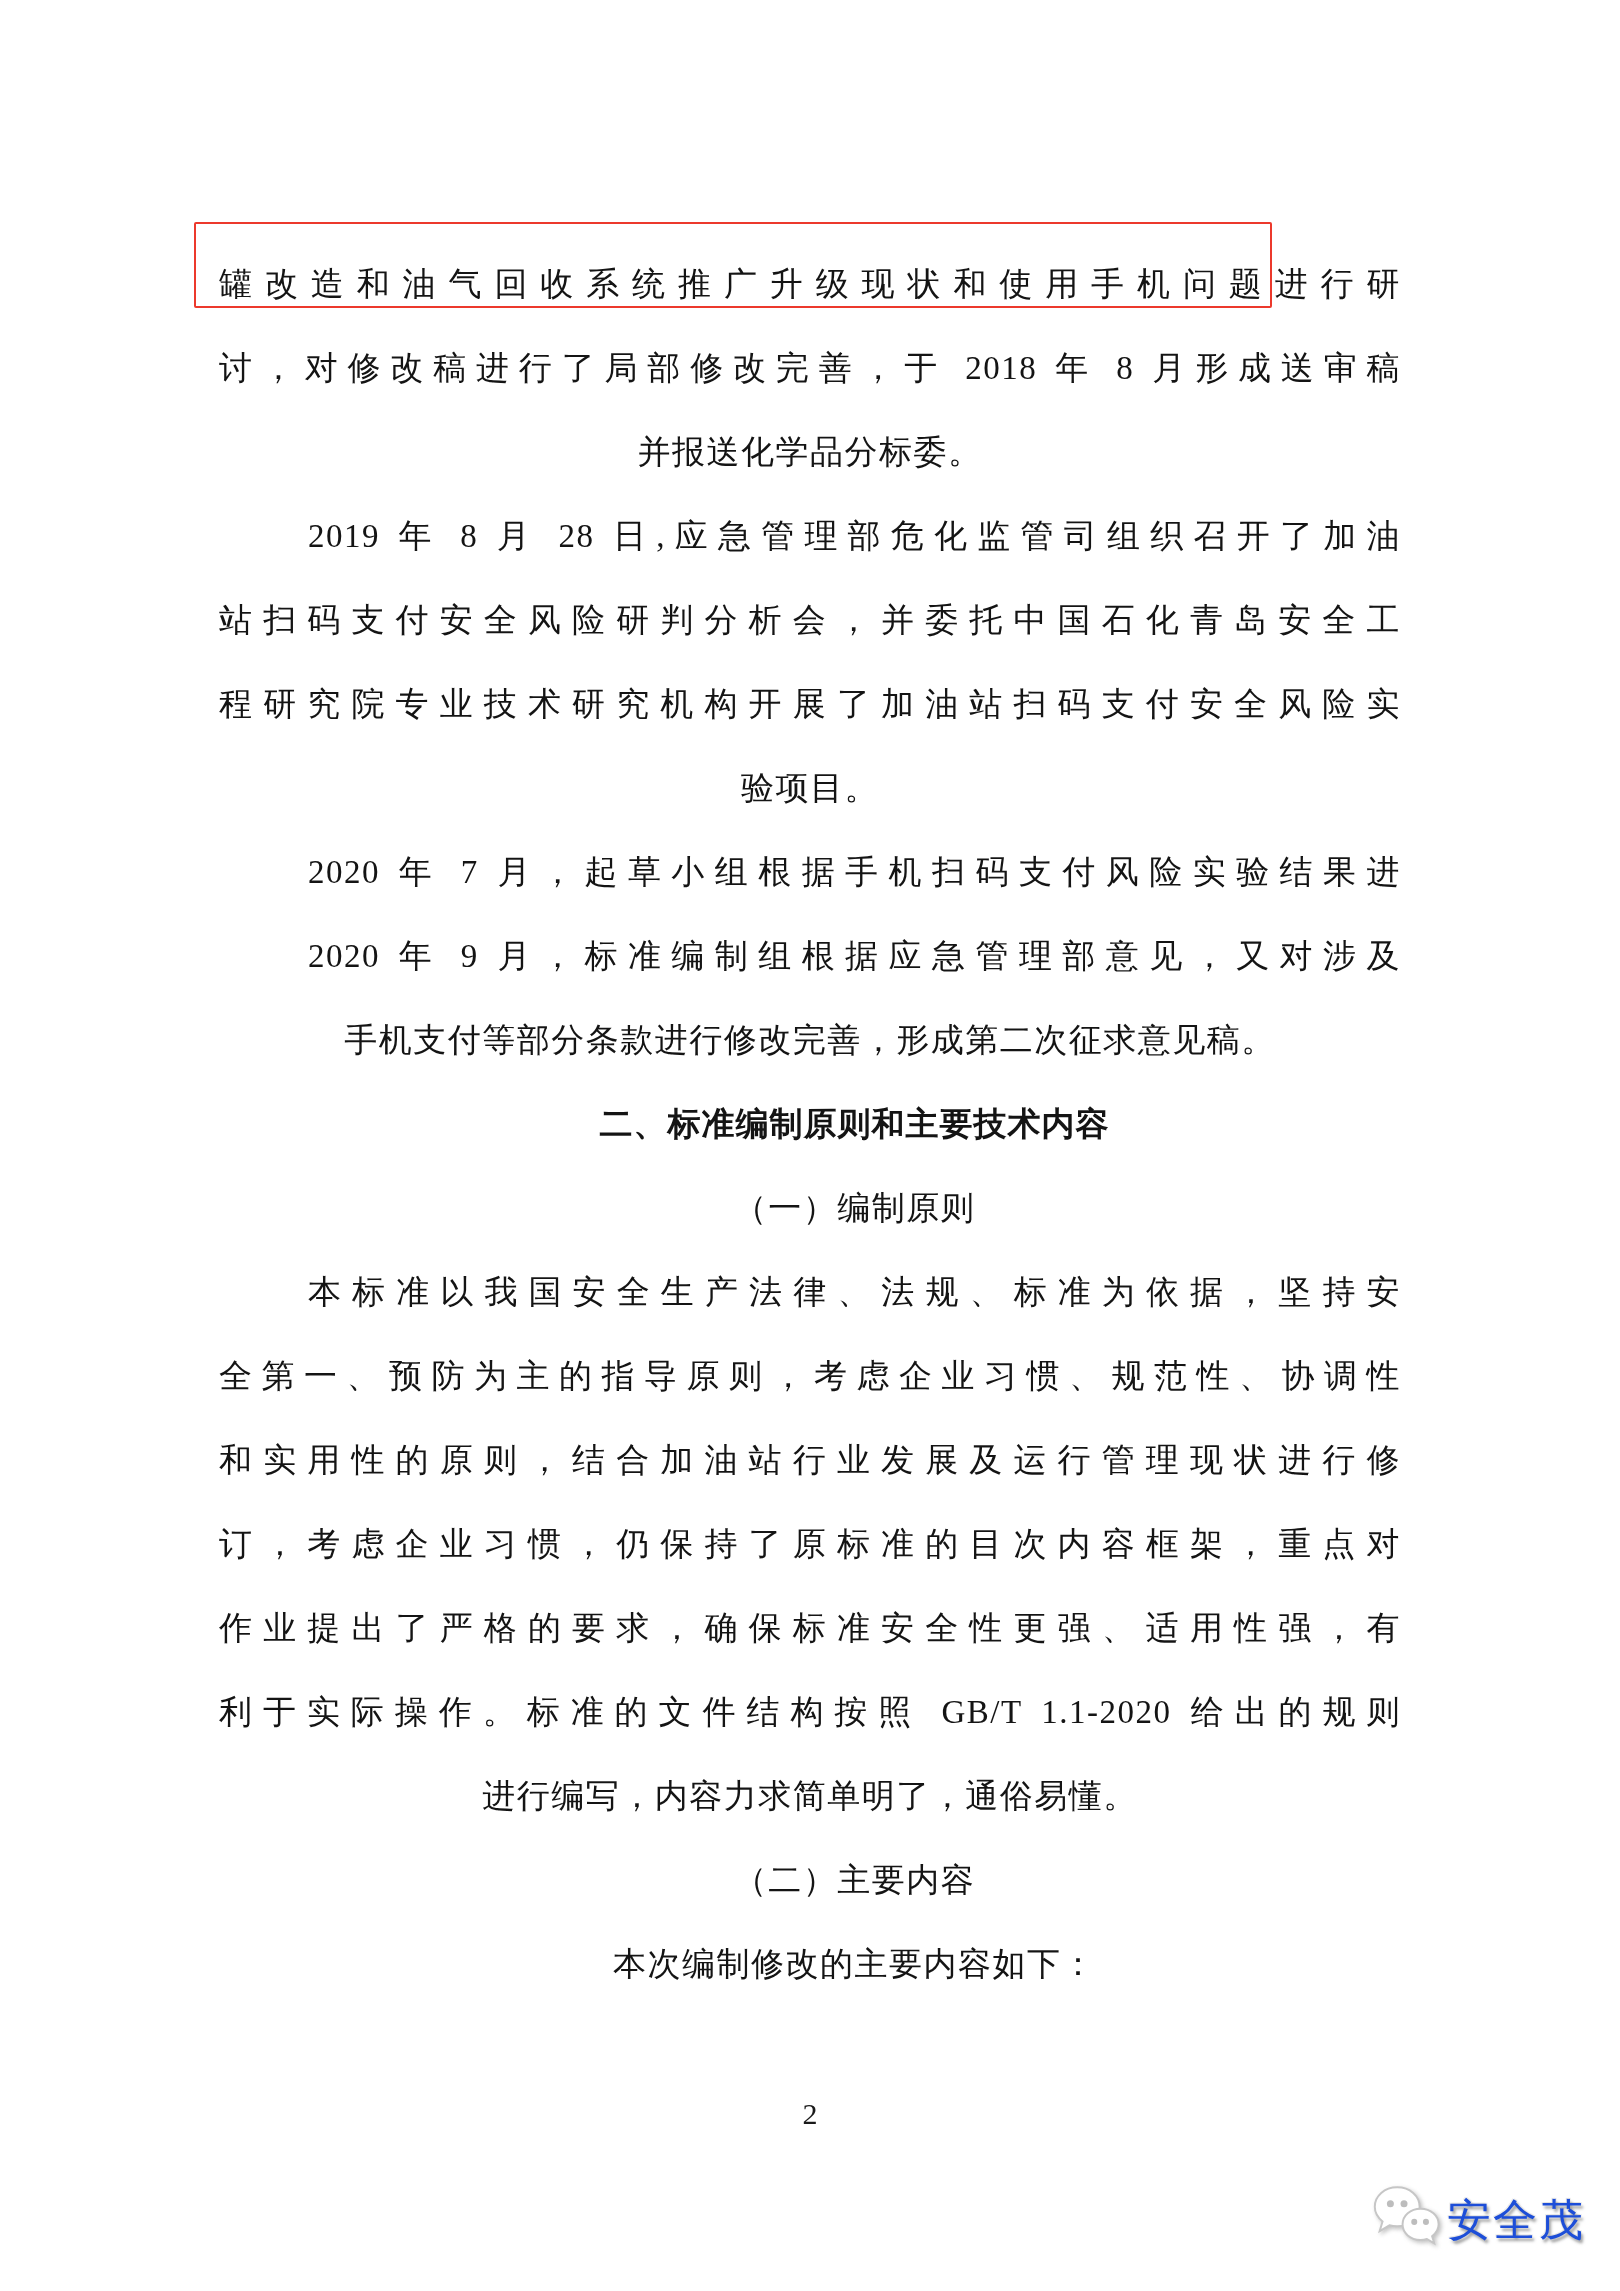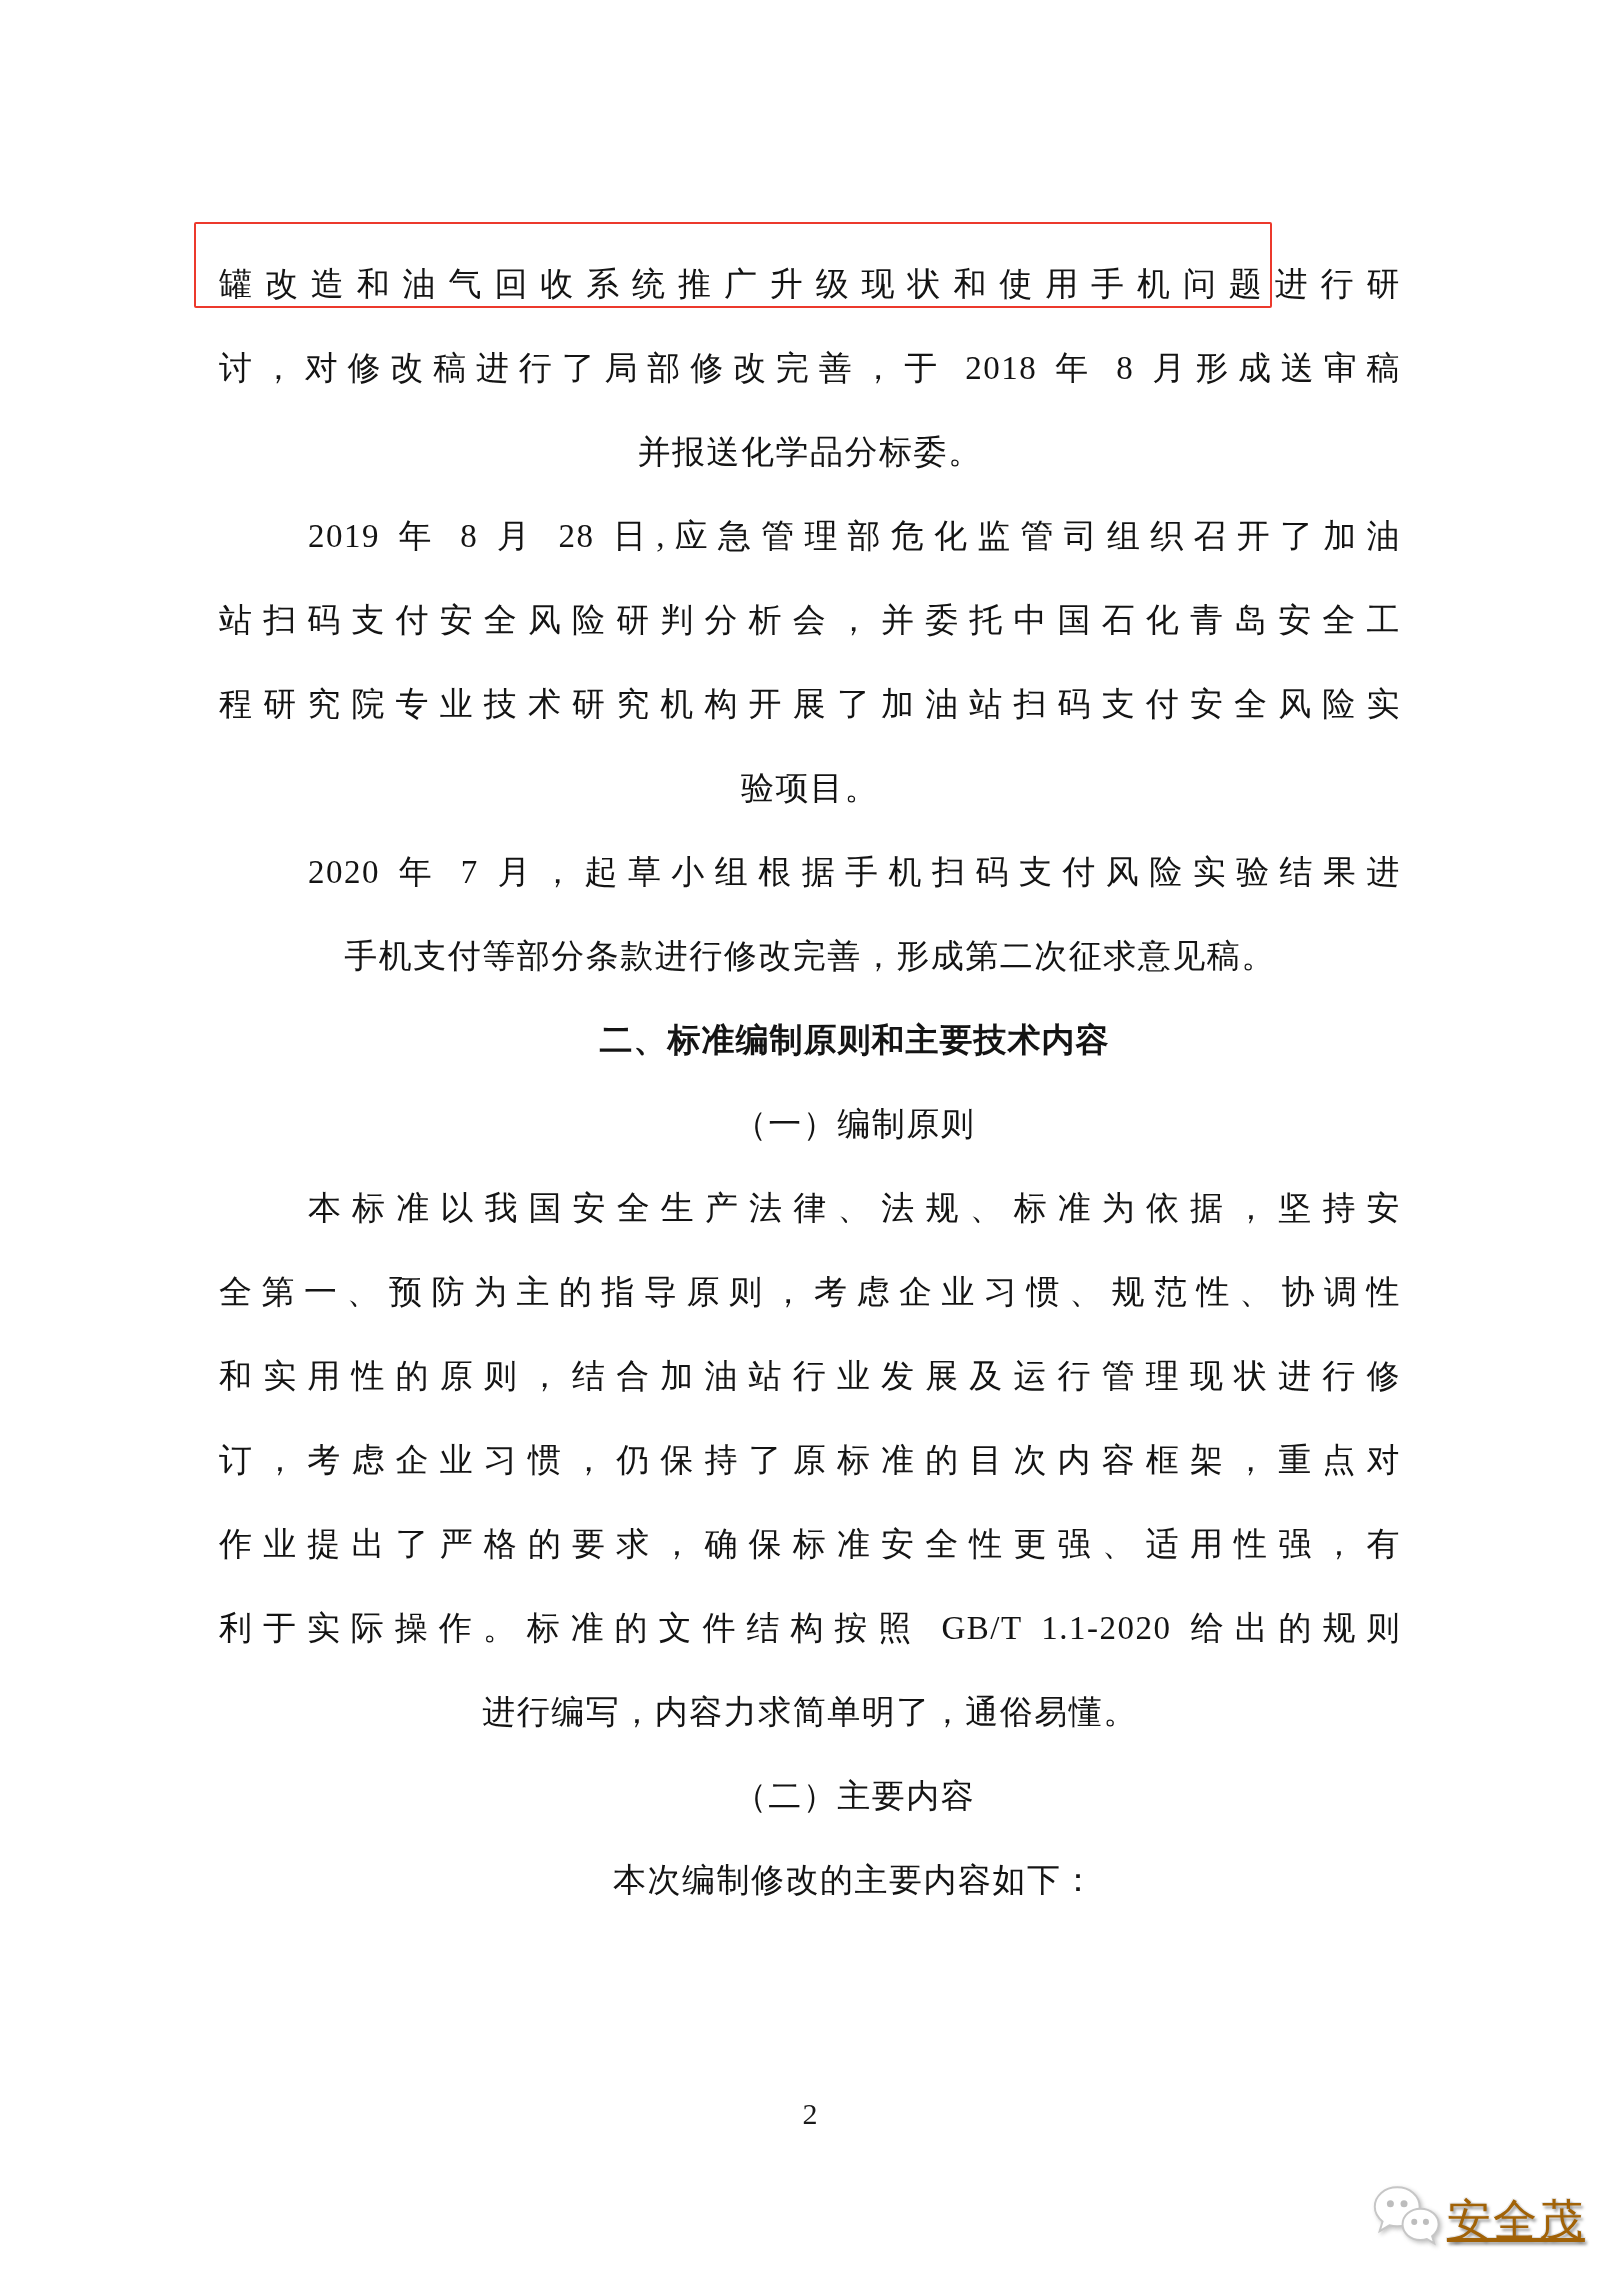--- a/index.html
+++ b/index.html
@@ -81,43 +81,43 @@
     display: flex;
     align-items: center;
   }
   .watermark svg {
     filter: drop-shadow(2px 2.9px 2px rgba(120,120,120,0.45));
   }
   .watermark-text {
     font-family: "Liberation Sans", "DejaVu Sans", sans-serif;
     font-size: 44px;
     line-height: 44px;
-    color: #a16207;
+    color: #1d4ed8;
     margin-left: 3.9px;
     letter-spacing: 2px;
     text-shadow: 2px 2.9px 2.9px rgba(110,110,110,0.65),
                  -1px -1px 0 rgba(205,205,205,0.4),
                  1px -1px 0 rgba(205,205,205,0.3);
-    text-decoration: underline;
   }
 </style>
 </head>
 <body>
 
 <div class="highlight-box"></div>
 
 <div class="text-block">
   <div class="line j">罐改造和油气回收系统推广升级现状和使用手机问题进行研</div>
   <div class="line j">讨，对修改稿进行了局部修改完善，于 2018 年 8 月形成送审稿</div>
   <div class="line">并报送化学品分标委。</div>
   <div class="line i2 j">2019 年 8 月 28 日,应急管理部危化监管司组织召开了加油</div>
   <div class="line j">站扫码支付安全风险研判分析会，并委托中国石化青岛安全工</div>
   <div class="line j">程研究院专业技术研究机构开展了加油站扫码支付安全风险实</div>
   <div class="line">验项目。</div>
   <div class="line i2 j">2020 年 7 月，起草小组根据手机扫码支付风险实验结果进</div>
+  <div class="line i2 j">2020 年 9 月，标准编制组根据应急管理部意见，又对涉及</div>
   <div class="line">手机支付等部分条款进行修改完善，形成第二次征求意见稿。</div>
   <div class="line i2 hei">二、标准编制原则和主要技术内容</div>
   <div class="line i2 kai">（一）编制原则</div>
   <div class="line i2 j">本标准以我国安全生产法律、法规、标准为依据，坚持安</div>
   <div class="line j">全第一、预防为主的指导原则，考虑企业习惯、规范性、协调性</div>
   <div class="line j">和实用性的原则，结合加油站行业发展及运行管理现状进行修</div>
   <div class="line j">订，考虑企业习惯，仍保持了原标准的目次内容框架，重点对</div>
   <div class="line j">作业提出了严格的要求，确保标准安全性更强、适用性强，有</div>
   <div class="line j">利于实际操作。标准的文件结构按照 GB/T 1.1-2020 给出的规则</div>
   <div class="line">进行编写，内容力求简单明了，通俗易懂。</div>

